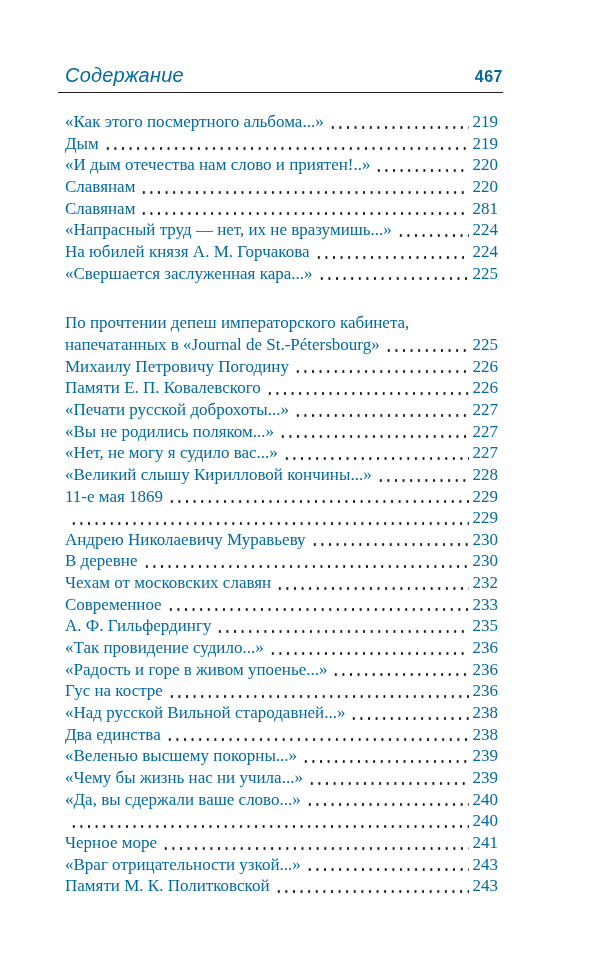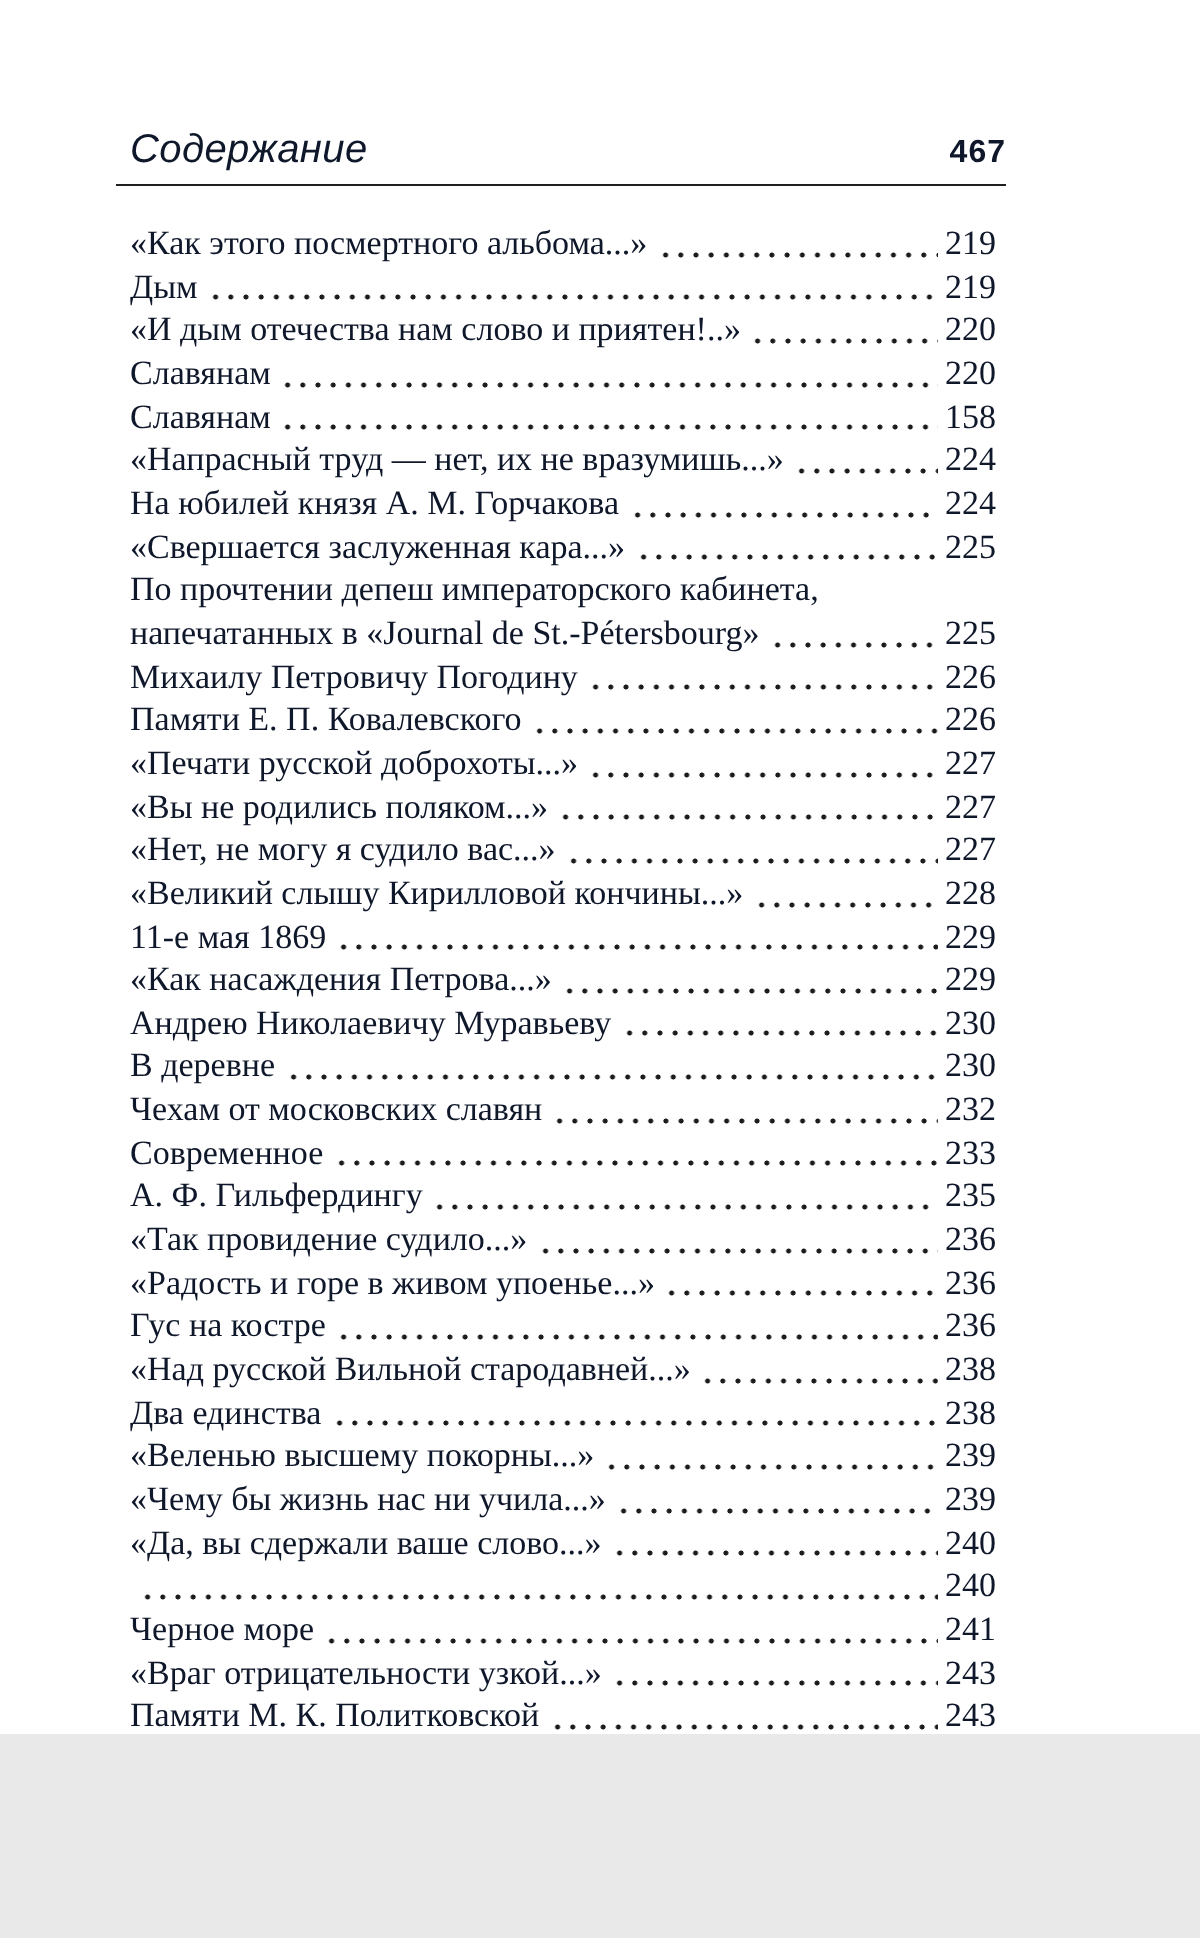--- a/index.html
+++ b/index.html
@@ -3,23 +3,23 @@
 <meta charset="utf-8">
 <style>
   html, body {
     margin: 0;
     padding: 0;
     background: #e9e9e9;
   }
   .page {
     position: relative;
     width: 600px;
-    height: 867px;
+    height: 969px;
     background: #ffffff;
-    color: #0f172a;
+    color: #0369a1;
     overflow: hidden;
     font-family: "Liberation Serif", "DejaVu Serif", serif;
   }
   .page-header {
     position: absolute;
     left: 58px;
     top: 64px;
     width: 445px;
     display: flex;
     justify-content: space-between;
@@ -43,20 +43,21 @@
   .toc {
     position: absolute;
     left: 65px;
     top: 111px;
     width: 433px;
     font-size: 17px;
     line-height: 21.65px;
   }
   .toc-preline {
     white-space: nowrap;
+    margin-top: 28px;
   }
   .toc-row {
     display: flex;
     align-items: stretch;
   }
   .toc-title {
     white-space: nowrap;
     flex: 0 0 auto;
   }
   .leader {
@@ -100,21 +101,21 @@
         <span class="toc-page">220</span>
       </div>
       <div class="toc-row">
         <span class="toc-title">Славянам</span>
         <span class="leader"></span>
         <span class="toc-page">220</span>
       </div>
       <div class="toc-row">
         <span class="toc-title">Славянам</span>
         <span class="leader"></span>
-        <span class="toc-page">158</span>
+        <span class="toc-page">281</span>
       </div>
       <div class="toc-row">
         <span class="toc-title">«Напрасный труд — нет, их не вразумишь...»</span>
         <span class="leader"></span>
         <span class="toc-page">224</span>
       </div>
       <div class="toc-row">
         <span class="toc-title">На юбилей князя А. М. Горчакова</span>
         <span class="leader"></span>
         <span class="toc-page">224</span>
@@ -159,21 +160,20 @@
         <span class="toc-title">«Великий слышу Кирилловой кончины...»</span>
         <span class="leader"></span>
         <span class="toc-page">228</span>
       </div>
       <div class="toc-row">
         <span class="toc-title">11-е мая 1869</span>
         <span class="leader"></span>
         <span class="toc-page">229</span>
       </div>
       <div class="toc-row">
-        <span class="toc-title">«Как насаждения Петрова...»</span>
         <span class="leader"></span>
         <span class="toc-page">229</span>
       </div>
       <div class="toc-row">
         <span class="toc-title">Андрею Николаевичу Муравьеву</span>
         <span class="leader"></span>
         <span class="toc-page">230</span>
       </div>
       <div class="toc-row">
         <span class="toc-title">В деревне</span>

